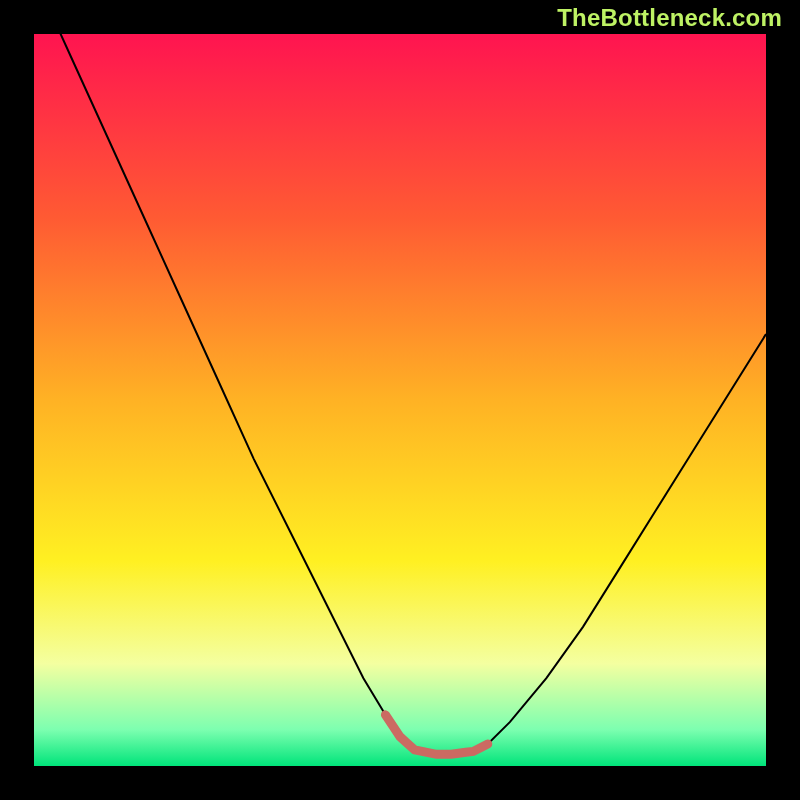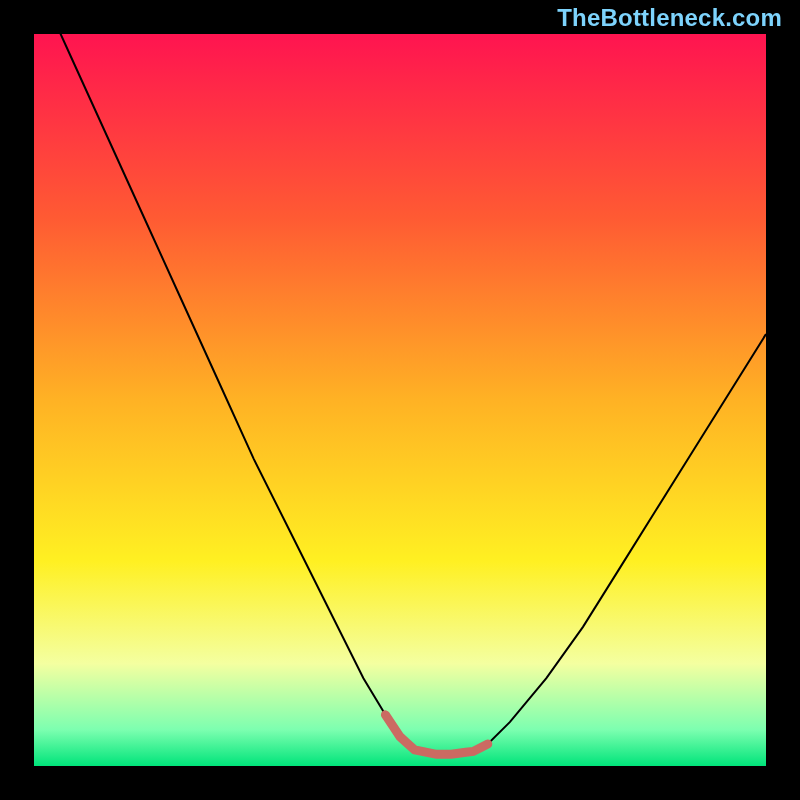--- a/index.html
+++ b/index.html
@@ -16,21 +16,21 @@
     left: 0;
     top: 0;
     width: 800px;
     height: 800px;
     background: #000;
   }
   .watermark {
     position: absolute;
     top: 4px;
     right: 18px;
-    color: #7dd3fc;
+    color: #bef264;
     font-size: 24px;
     font-weight: 600;
     letter-spacing: 0.2px;
     font-family: Arial, Helvetica, sans-serif;
   }
   .plot {
     position: absolute;
     left: 34px;
     top: 34px;
     width: 732px;

